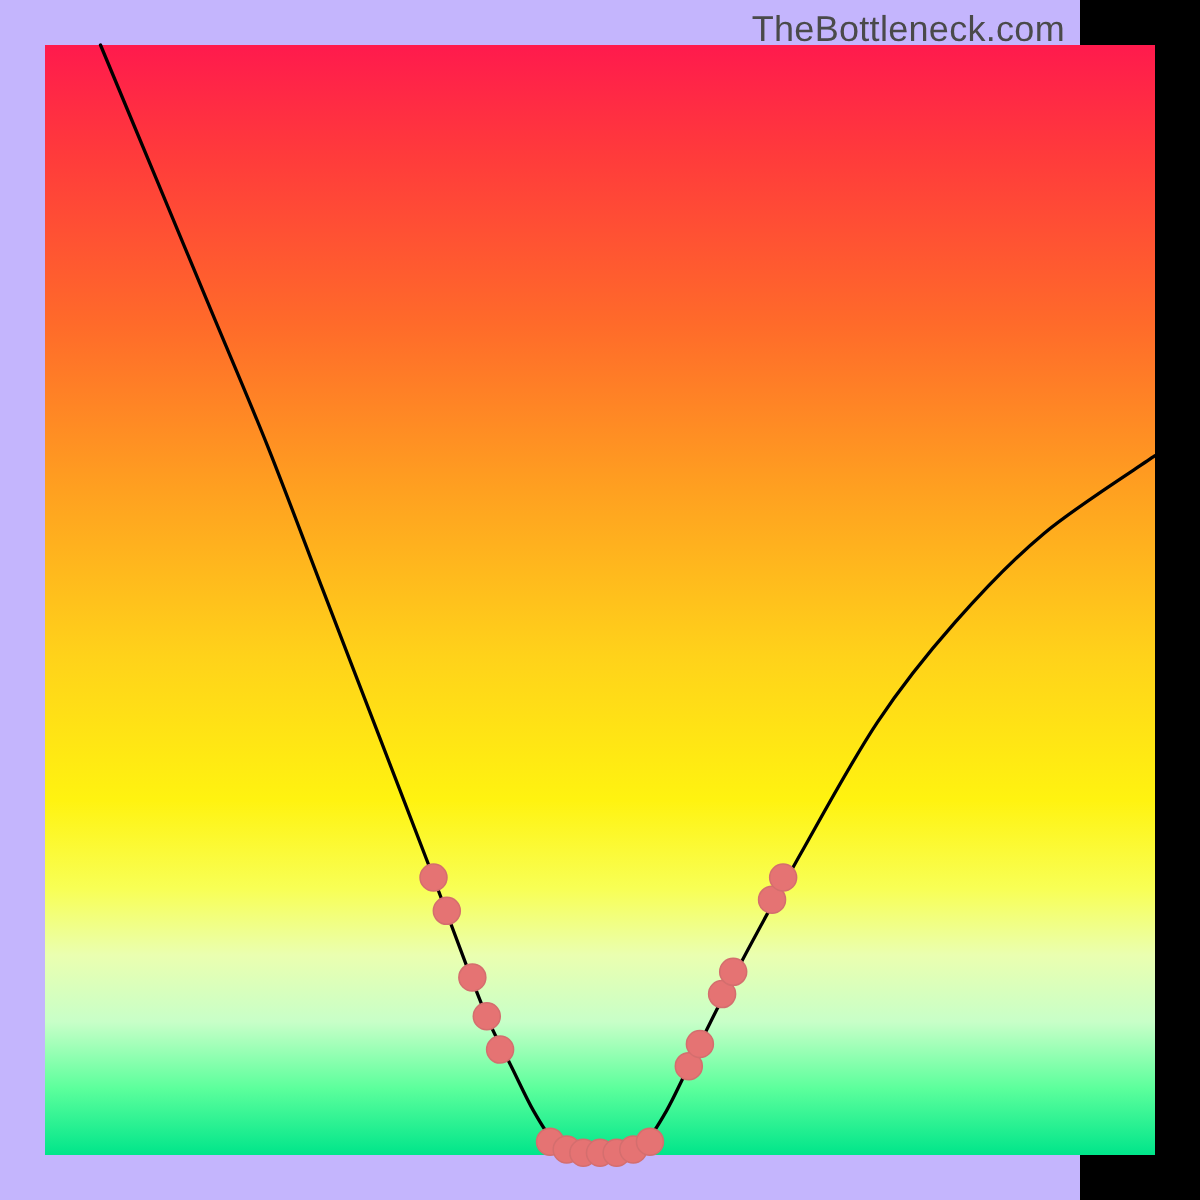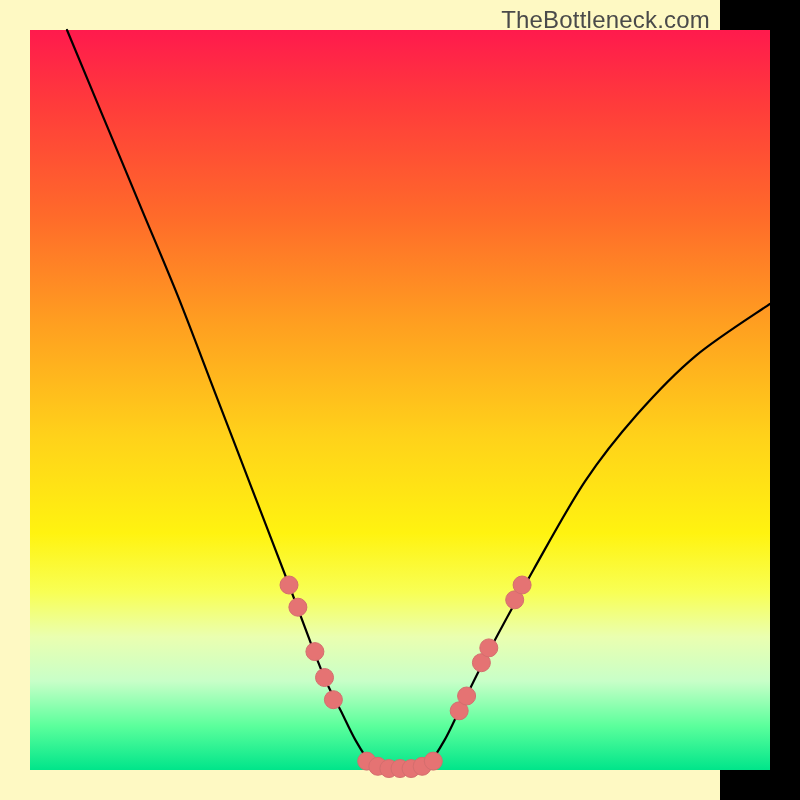--- a/index.html
+++ b/index.html
@@ -8,21 +8,21 @@
     width: 800px;
     height: 800px;
     overflow: hidden;
     background: #000;
     font-family: Arial, Helvetica, sans-serif;
   }
   .frame {
     position: relative;
     width: 720px;
     height: 800px;
-    background: #fef9c3;
+    background: #c4b5fd;
   }
   .plot {
     position: absolute;
     left: 30px;
     top: 30px;
     width: 740px;
     height: 740px;
     background: linear-gradient(to bottom,
       #ff1a4d 0%,
       #ff3b3b 10%,

